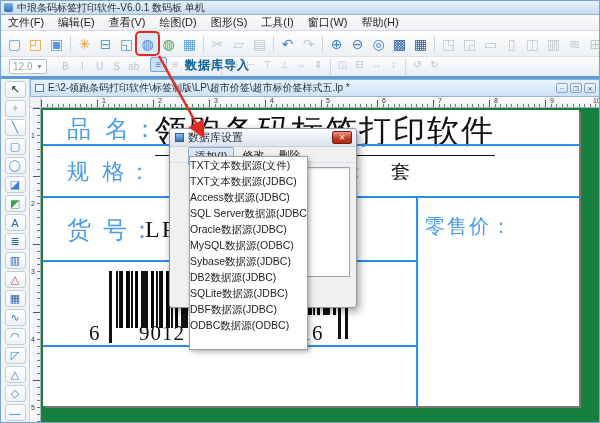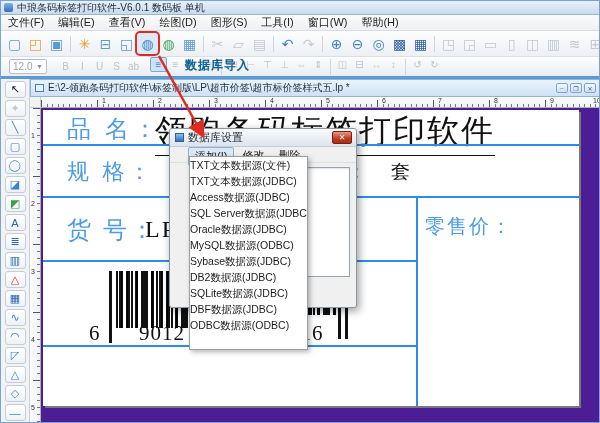--- a/index.html
+++ b/index.html
@@ -64,21 +64,21 @@
   .hruler:after { content:""; position:absolute; left:0; bottom:0; width:100%; height:7px;
     background:repeating-linear-gradient(90deg,#555 0 1px,transparent 1px 56px); }
   .hruler span { position:absolute; top:0; font-size:7px; color:#333; }
   .vruler { position:absolute; left:29px; top:107px; width:11px; height:316px; background:linear-gradient(90deg,#fcfcfc,#eff1f3); border-right:1px solid #aab2bb; overflow:hidden; }
   .vruler:before { content:""; position:absolute; right:0; top:0; height:100%; width:3px;
     background:repeating-linear-gradient(180deg,#777 0 1px,transparent 1px 6.8px); }
   .vruler:after { content:""; position:absolute; right:0; top:0; height:100%; width:7px;
     background:repeating-linear-gradient(180deg,#555 0 1px,transparent 1px 68px); }
   .vruler span { position:absolute; left:1px; font-size:7px; color:#333; }
 
-  .canvas { position:absolute; left:40px; top:107px; width:560px; height:316px; background:#4c1d95; overflow:hidden; }
+  .canvas { position:absolute; left:40px; top:107px; width:560px; height:316px; background:#15803d; overflow:hidden; }
   .label { position:absolute; left:2px; top:2px; width:536px; height:296px; background:#fff;
     box-shadow:2px 2px 0 #787878; }
 
   
   .blue-t { color:#4a9ce8; font-family:"Liberation Serif","DejaVu Serif",serif; position:absolute; white-space:nowrap; }
   .blk-t  { color:#111; font-family:"Liberation Serif","DejaVu Serif",serif; position:absolute; white-space:nowrap; }
   .hline { position:absolute; height:2px; background:#2a8ceb; }
   .vline { position:absolute; width:2px; background:#2a8ceb; }
   .bars { position:absolute;
     background:repeating-linear-gradient(90deg,#111 0 2px,#fff 2px 5px),

